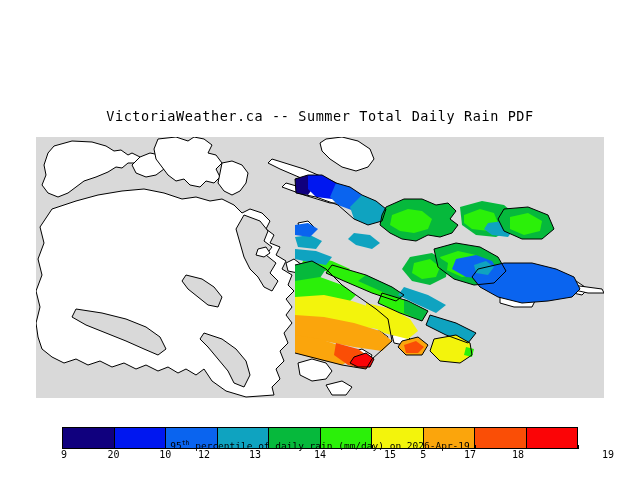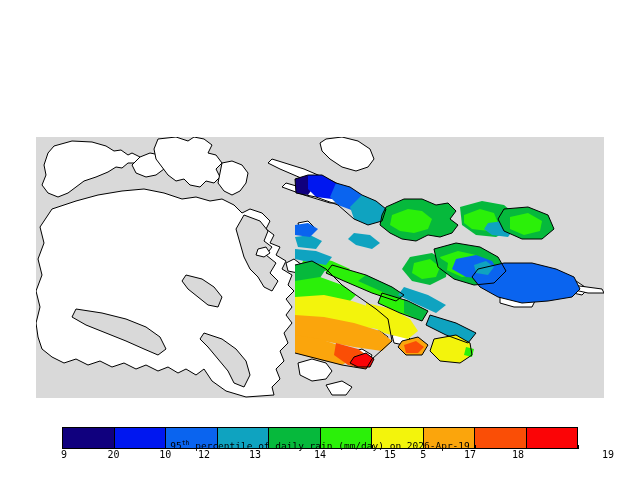--- a/index.html
+++ b/index.html
@@ -82,20 +82,21 @@
     color: #000000;
     white-space: nowrap;
   }
   .cbar-caption sup { font-size: 6.5px; vertical-align: super; }
 </style>
 </head>
 <body>
 
 <div id="root">
 
+  <div class="title">VictoriaWeather.ca -- Summer Total Daily Rain PDF</div>
 
   <div class="map-wrap">
     <svg width="568" height="261" viewBox="0 0 568 261" xmlns="http://www.w3.org/2000/svg">
 
       <rect x="0" y="0" width="568" height="261" fill="#d9d9d9"></rect>
 
       <g stroke="#000000" stroke-width="1" fill="#ffffff" stroke-linejoin="round">
 
         <path d="M18,9 L36,4 L56,5 L70,9 L78,14 L85,13 L92,18 L96,16 L104,20 L100,26
              L92,26 L86,31 L80,30 L72,35 L60,40 L48,44 L40,50 L32,56 L22,60

